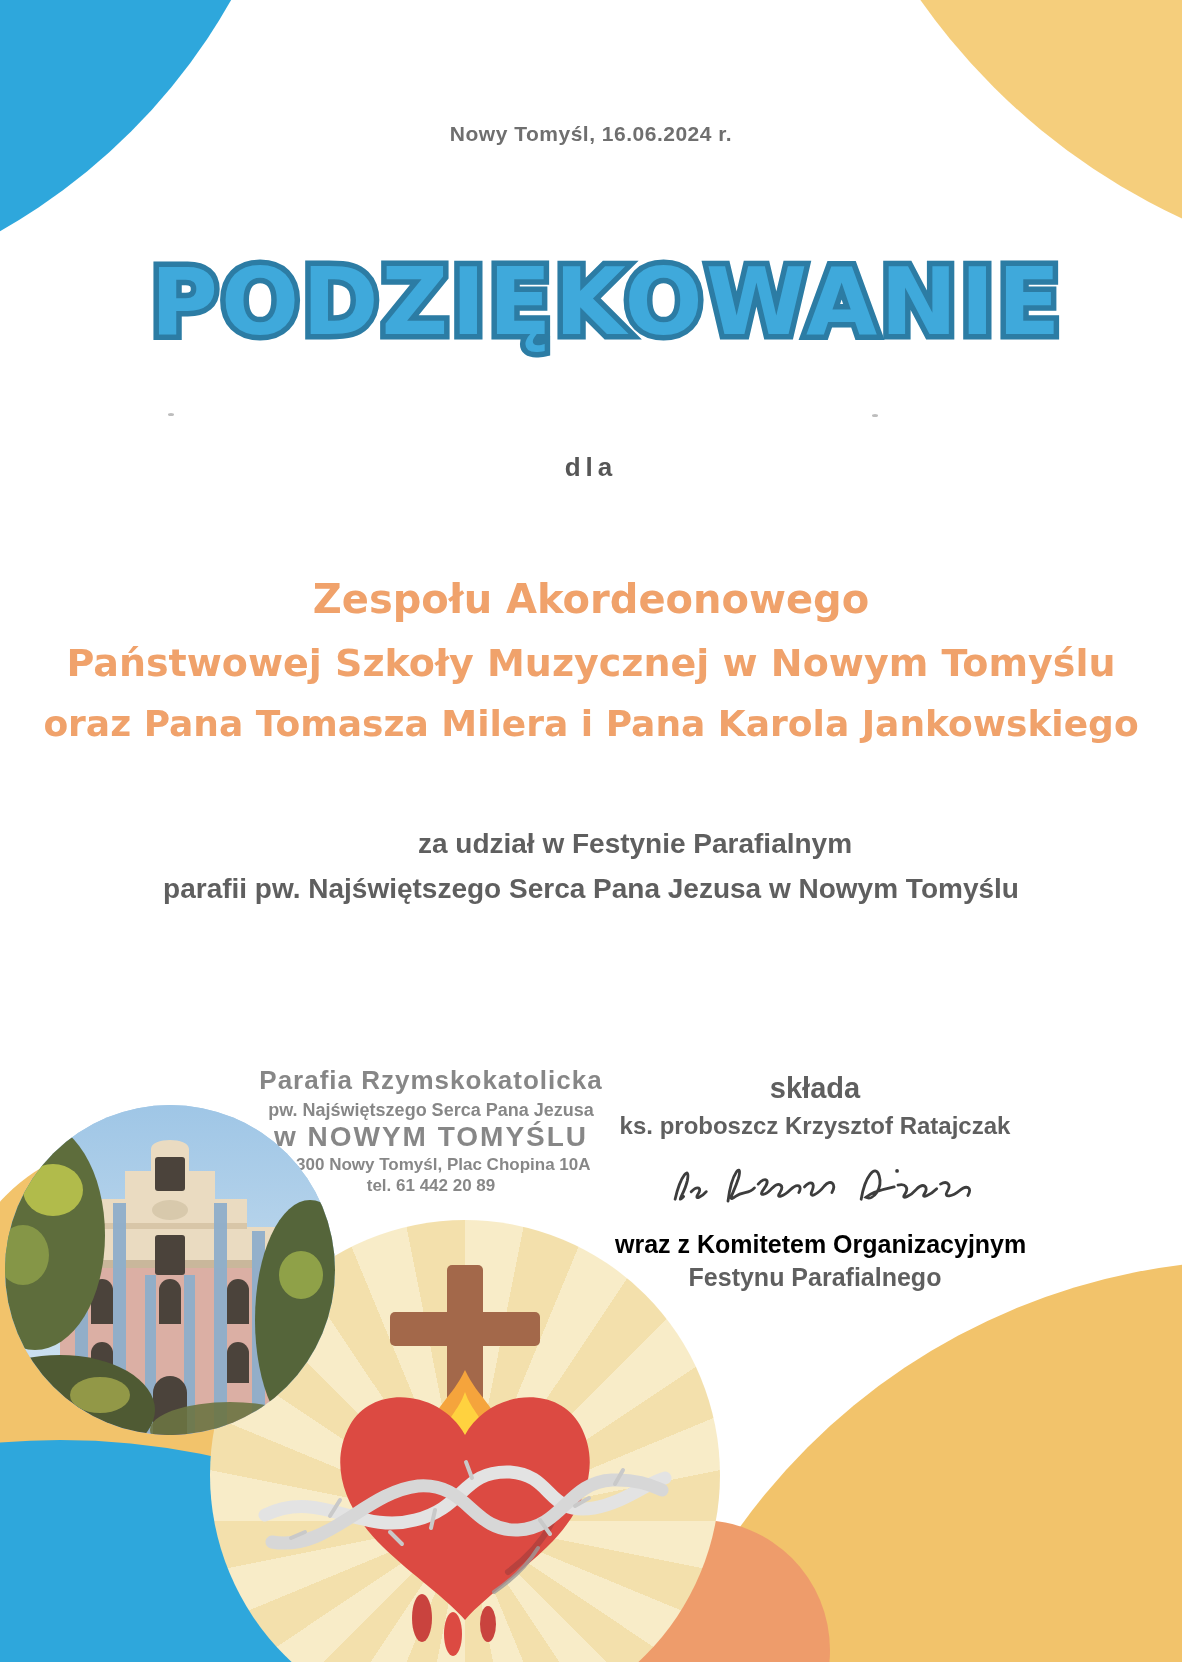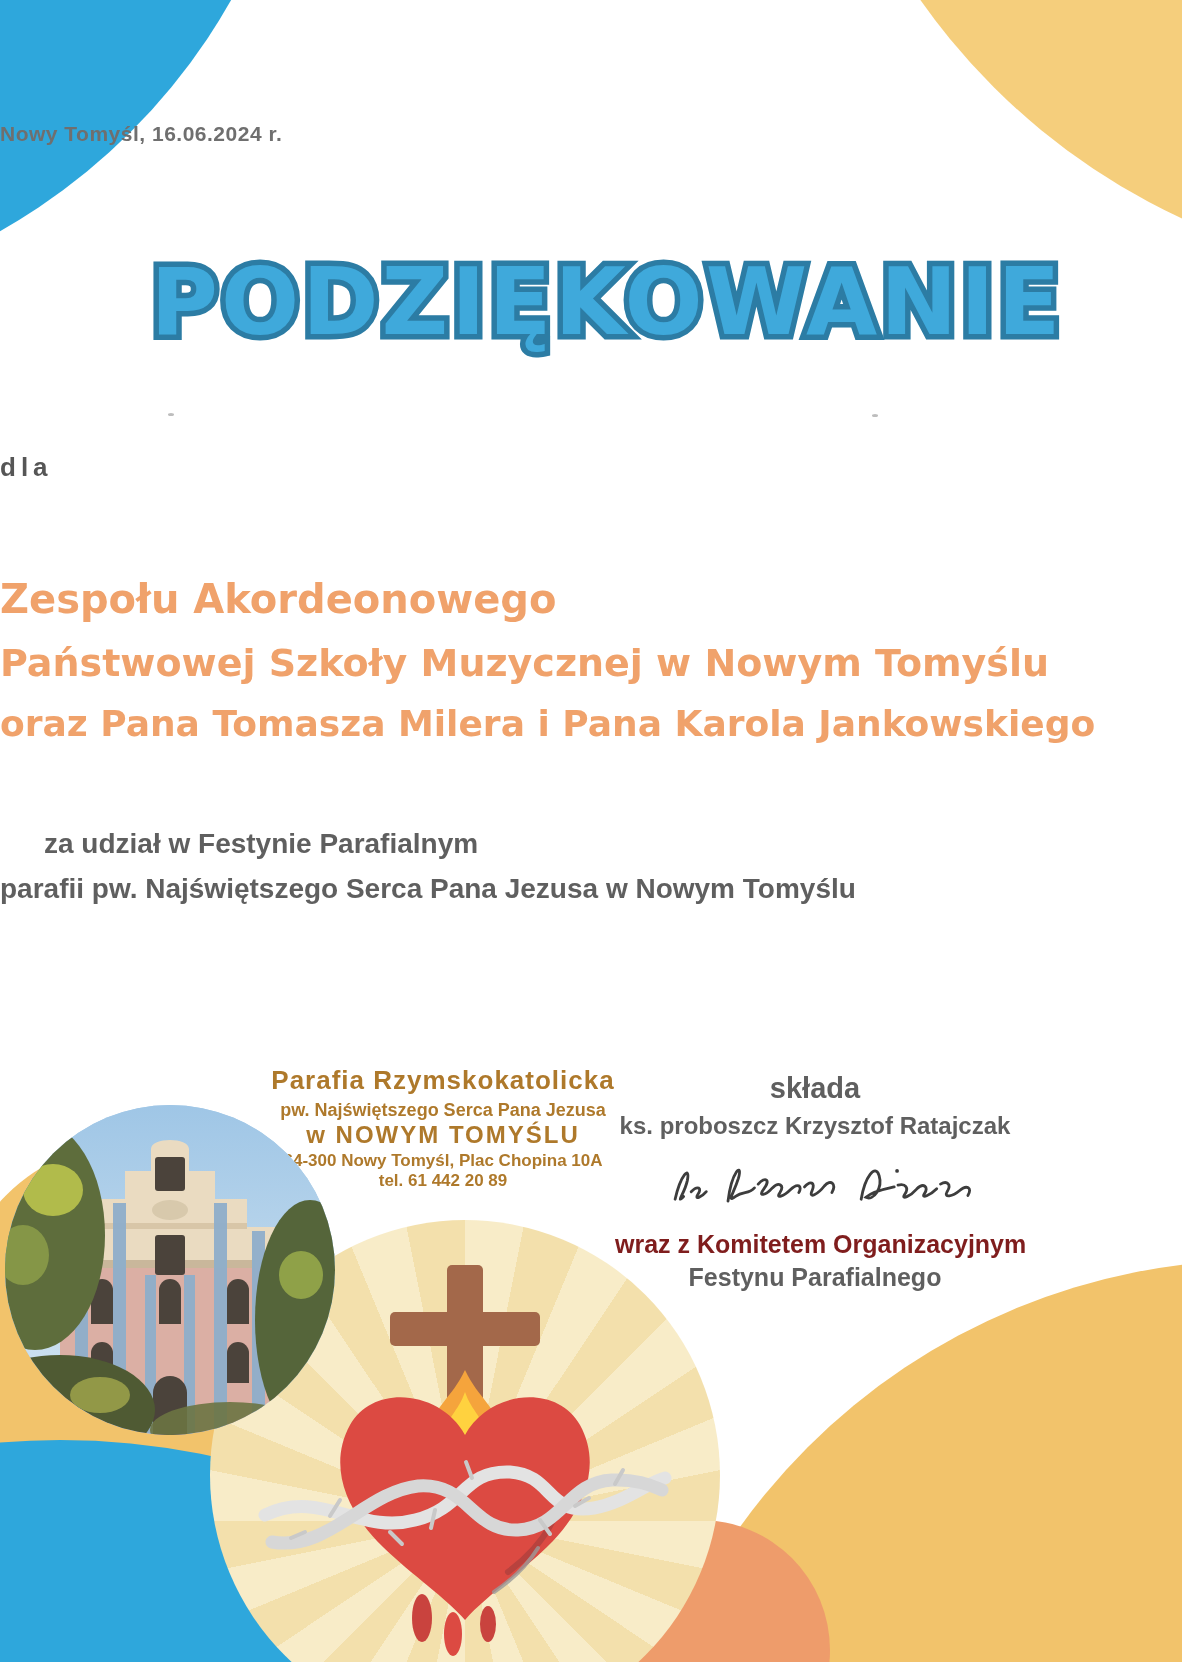--- a/index.html
+++ b/index.html
@@ -9,55 +9,55 @@
     font-family:"Liberation Sans", sans-serif;
   }
   .shape{position:absolute;border-radius:50%;}
   .shape-topleft-blue{left:-910px;top:-910px;width:1220px;height:1220px;background:#2EA7DC;}
   .shape-topright-yellow{left:800px;top:-1040px;width:1320px;height:1320px;background:#F5CE7C;}
   .shape-church-backdrop{left:-50px;top:1140px;width:380px;height:380px;background:#F2C36B;}
   .shape-bottomright-yellow{left:620px;top:1260px;width:1280px;height:1280px;background:#F2C36B;}
   .shape-orange-circle{left:570px;top:1520px;width:260px;height:260px;background:#EE9C6B;}
   .shape-bottomleft-blue{left:-660px;top:1440px;width:1440px;height:1440px;background:#2EA7DC;}
 
-  .txt{position:absolute;left:0;width:100%;text-align:left;white-space:nowrap;}
+  .txt{position:absolute;left:0;width:100%;text-align:center;white-space:nowrap;}
   .date-line{top:122px;font-size:21px;font-weight:bold;color:#6F6F6F;letter-spacing:.5px;}
   .title-wrap{position:absolute;top:238px;left:0;width:100%;height:130px;text-align:center;}
   .title-txt{
     position:absolute;left:0;width:100%;text-align:center;
     font-family:"DejaVu Sans", sans-serif;font-weight:800;
     font-size:92px;letter-spacing:3px;line-height:130px;white-space:nowrap;padding-left:16px;
   }
   .title-outline{color:#2C7CA4;-webkit-text-stroke:11px #2C7CA4;}
   .title-fill{color:#3FA9DB;}
   .dla-line{top:452px;font-size:26px;color:#565656;letter-spacing:5px;font-weight:bold;}
   .recip{color:#F0A26B;font-weight:bold;font-family:"DejaVu Sans", sans-serif;}
   .recip-1{top:576px;font-size:40px;}
   .recip-2{top:641px;font-size:38px;}
   .recip-3{top:703px;font-size:36px;}
   .reason{color:#5F5F5F;font-weight:bold;}
   .reason-1{top:828px;font-size:28px;padding-left:44px;}
   .reason-2{top:873px;font-size:28px;}
 
   .stamp{
-    position:absolute;left:248px;top:1066px;width:390px;text-align:center;
-    color:#a16207;opacity:.85;line-height:1.1;
+    position:absolute;left:236px;top:1066px;width:390px;text-align:center;
+    color:#737373;opacity:.85;line-height:1.1;
   }
   .stamp .s1{font-size:26px;font-weight:bold;letter-spacing:1px;margin-bottom:6px;}
   .stamp .s2{font-size:18px;font-weight:bold;margin-bottom:2px;}
-  .stamp .s3{font-size:24px;font-weight:bold;letter-spacing:2px;margin-bottom:3px;}
+  .stamp .s3{font-size:28px;font-weight:bold;letter-spacing:2px;margin-bottom:3px;}
   .stamp .s4{font-size:17px;font-weight:bold;margin-bottom:2px;}
   .stamp .s5{font-size:17px;font-weight:bold;}
   .sklada{position:absolute;left:615px;top:1072px;width:400px;text-align:center;
     font-size:29px;color:#5F5F5F;font-weight:bold;}
   .sig-name{position:absolute;left:595px;top:1112px;width:440px;text-align:center;
     font-size:24px;color:#5F5F5F;font-weight:bold;}
   .signature{position:absolute;left:660px;top:1142px;width:340px;height:88px;}
   .committee-1{position:absolute;left:615px;top:1230px;width:400px;text-align:center;
-    font-size:25px;color:#7f1d1d;font-weight:bold;white-space:nowrap;}
+    font-size:25px;color:#000000;font-weight:bold;white-space:nowrap;}
   .committee-2{position:absolute;left:615px;top:1263px;width:400px;text-align:center;
     font-size:25px;color:#5F5F5F;font-weight:bold;}
 
   .heart-circle{
     position:absolute;left:210px;top:1220px;width:510px;height:510px;border-radius:50%;
     background:repeating-conic-gradient(from -90deg at 50% 59%,
       #F8ECC8 0deg 11.25deg, #F3E0AC 11.25deg 22.5deg);
     overflow:hidden;
   }
   .heart-circle svg{position:absolute;left:0;top:0;}

